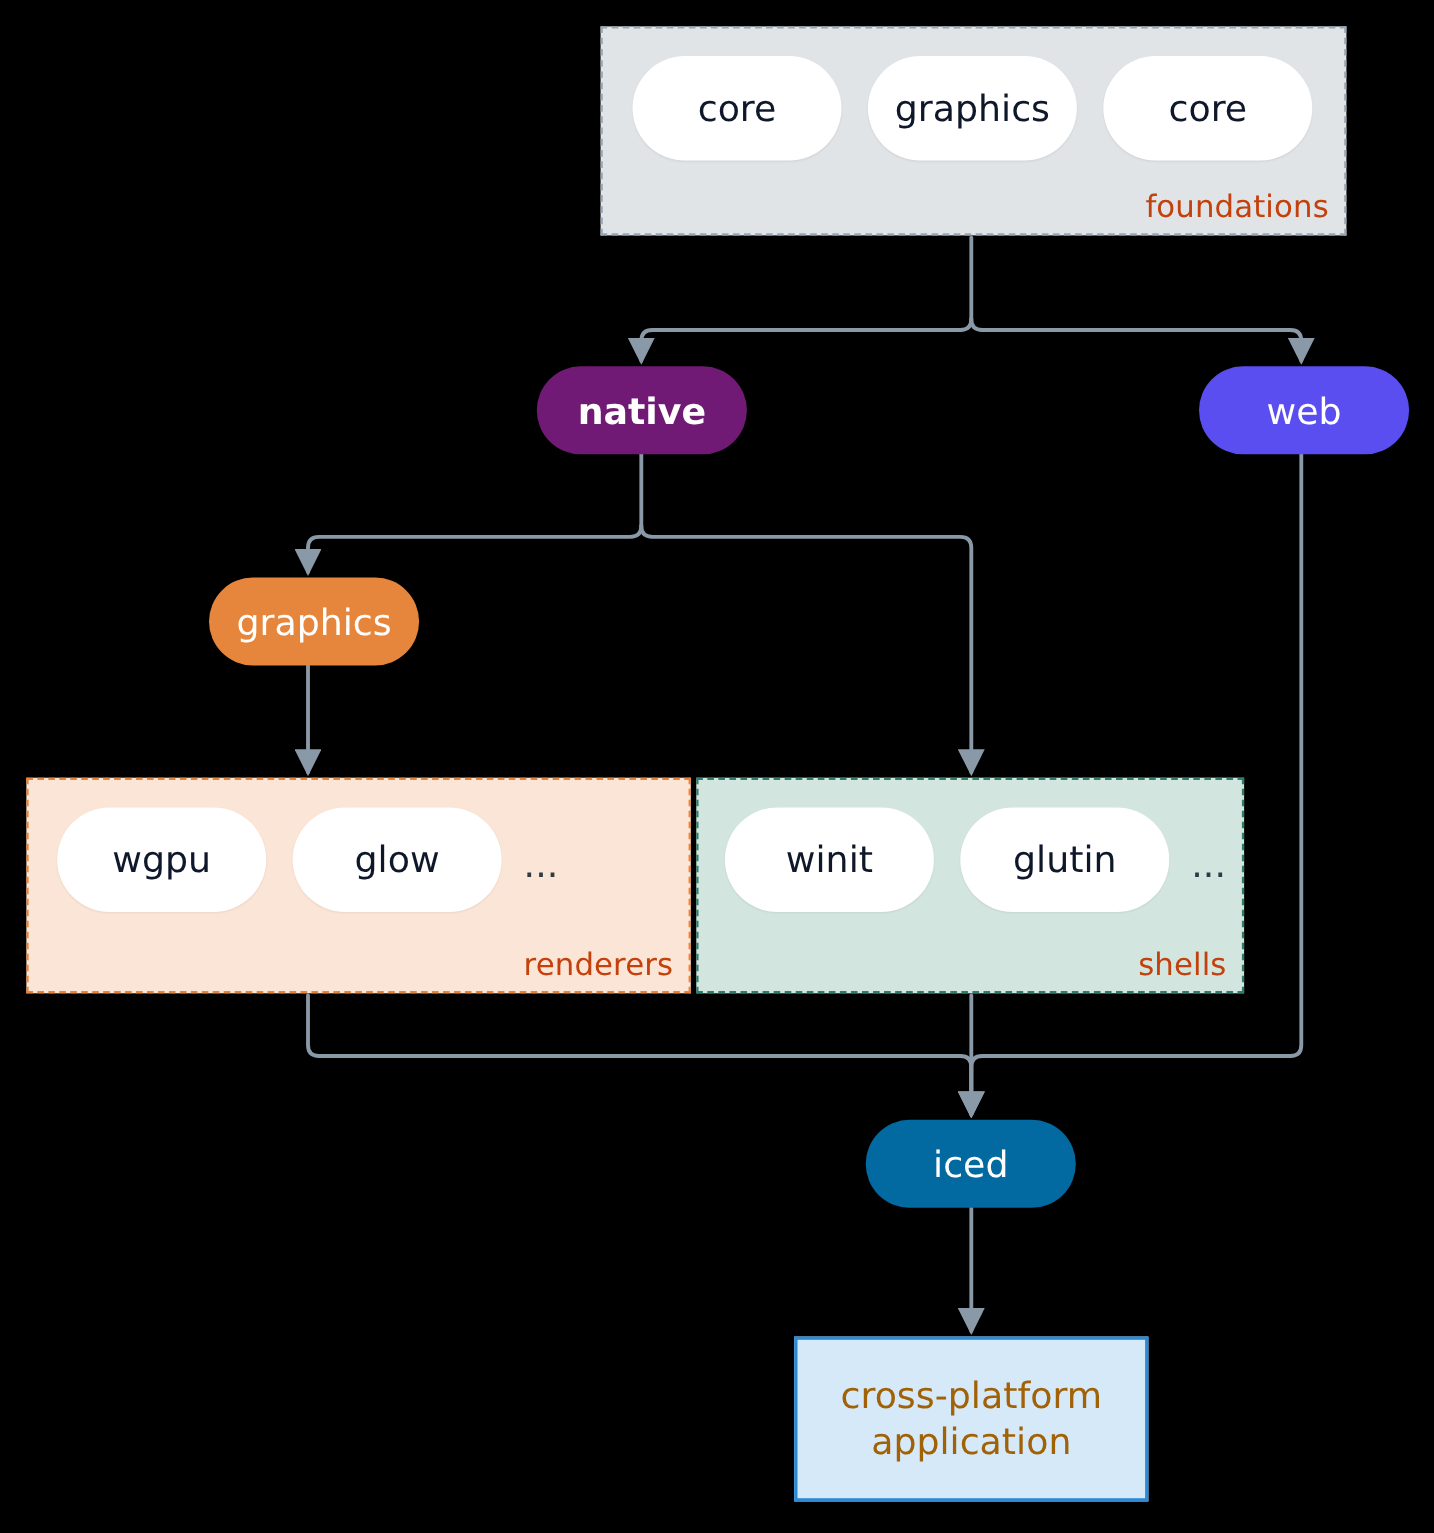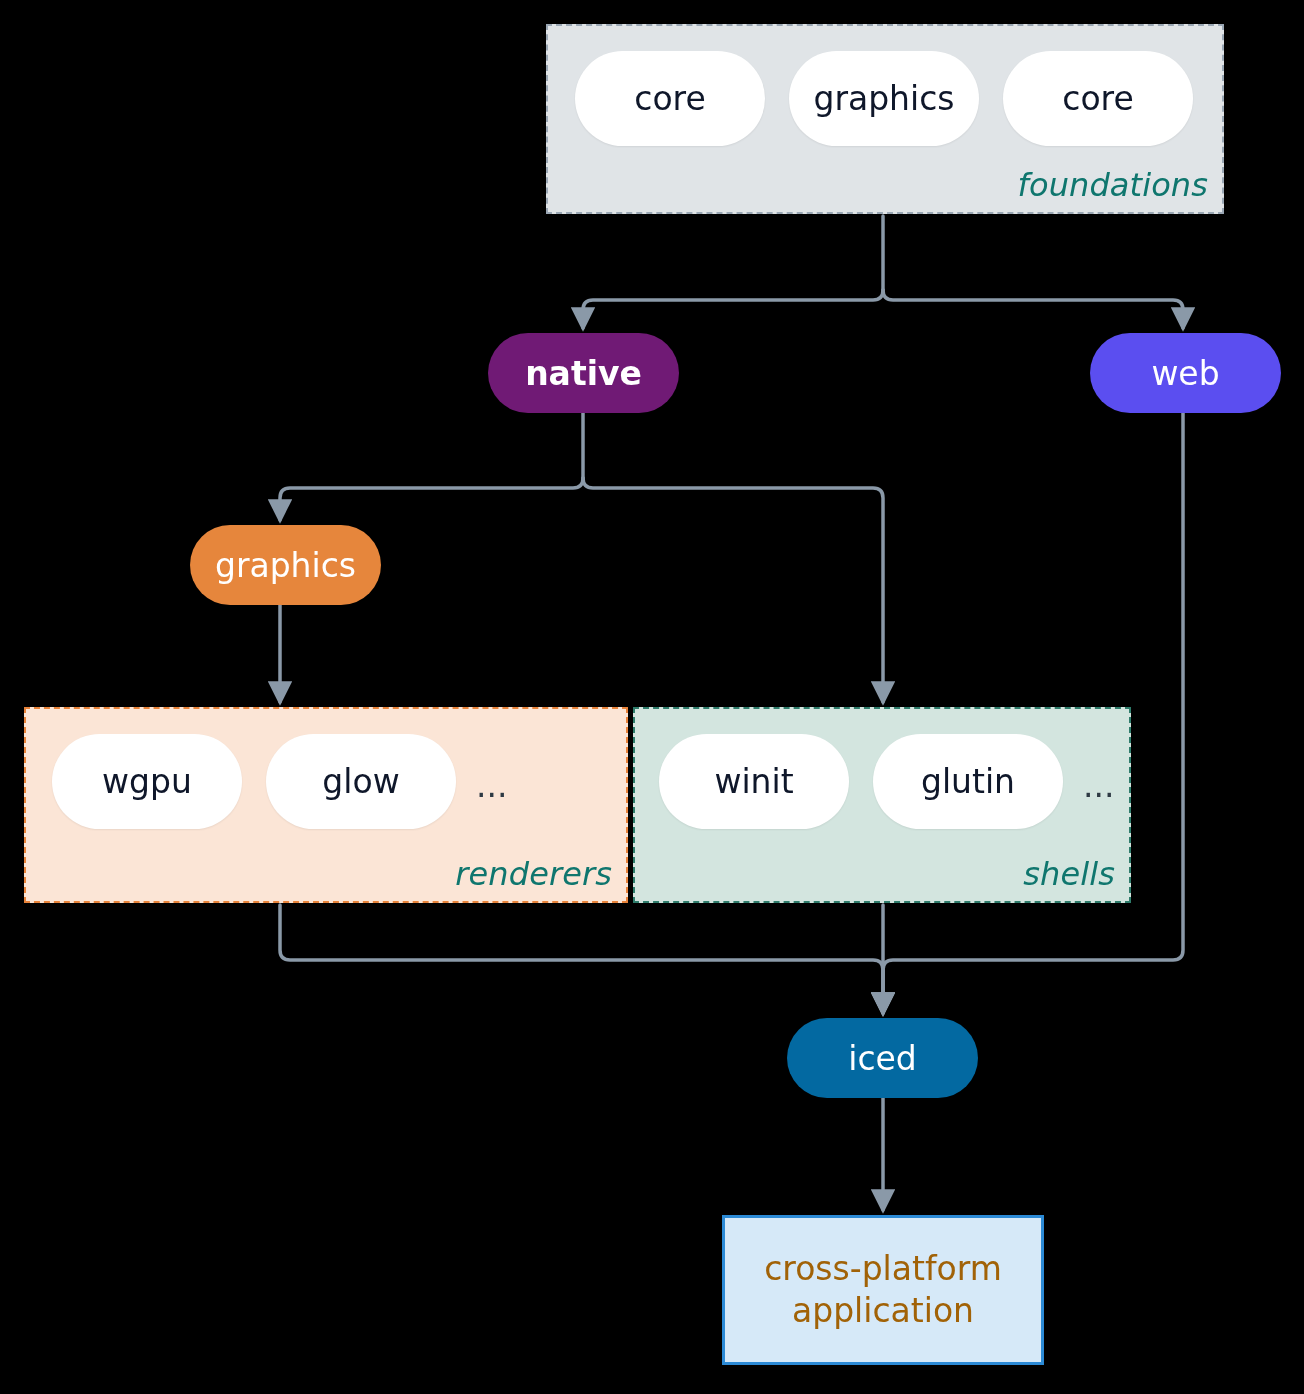--- a/index.html
+++ b/index.html
@@ -25,25 +25,24 @@
 
   
   .cluster {
     position: absolute;
     box-sizing: border-box;
   }
   .cluster-label {
     position: absolute;
     right: 14px;
     bottom: 8px;
-    font-size: 32px;
-    color: #0f766e;
+    font-size: 28px;
+    color: #c2410c;
     letter-spacing: 0.1px;
     white-space: nowrap;
-    font-style: italic;
   }
   #cluster-foundations {
     left: 546px; top: 24px;
     width: 678px; height: 190px;
     background: #e0e4e7;
     border: 2px dashed #9aa7b4;
   }
   #cluster-renderers {
     left: 24px; top: 707px;
     width: 604px; height: 196px;

